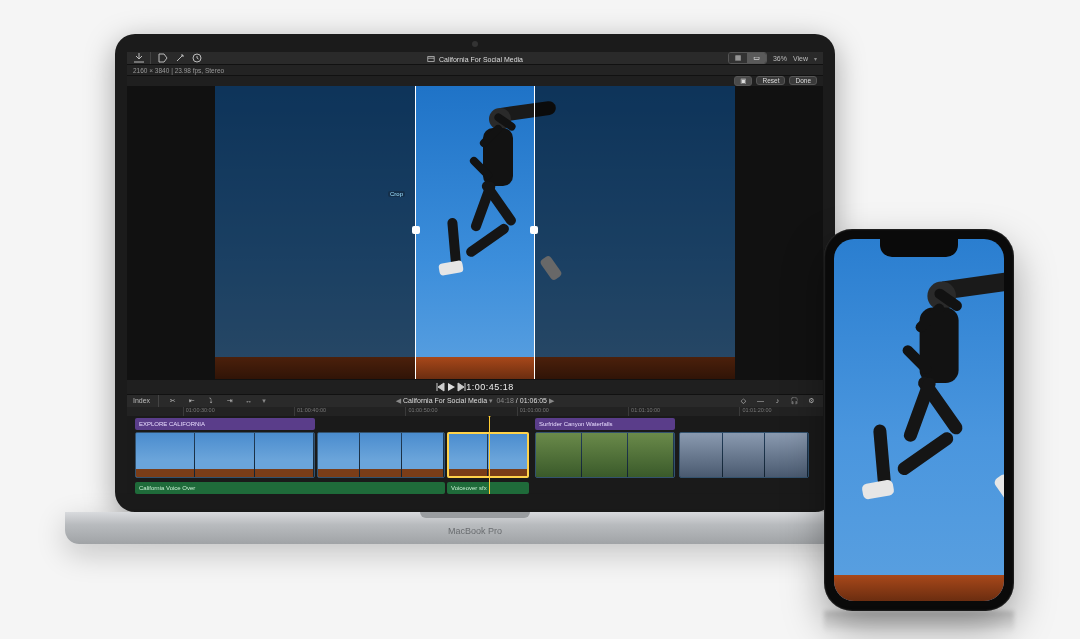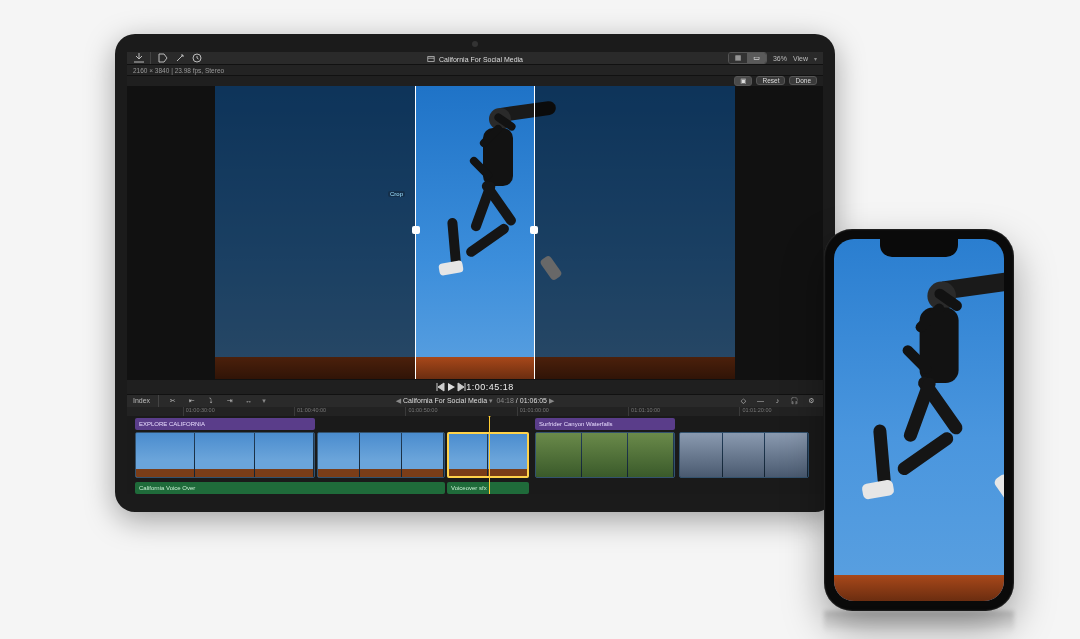--- a/index.html
+++ b/index.html
@@ -359,20 +359,23 @@
             </div>
           <div class="track audio" style="left:320px;width:82px;">
               <div class="alabel">Voiceover sfx</div>
             </div>
 
           <div class="playhead-line"></div>
         </div>
 
       </div>
     </div>
+    <div class="laptop-base">
+      <div class="laptop-label">MacBook Pro</div>
+    </div>
   </div>
 
   <div class="phone">
     <div class="phone-screen">
       <div class="notch"></div>
       <div class="phone-ground"></div>
       <div class="runner">
         <div class="hair"></div>
           <div class="head"></div>
           <div class="torso"></div>

